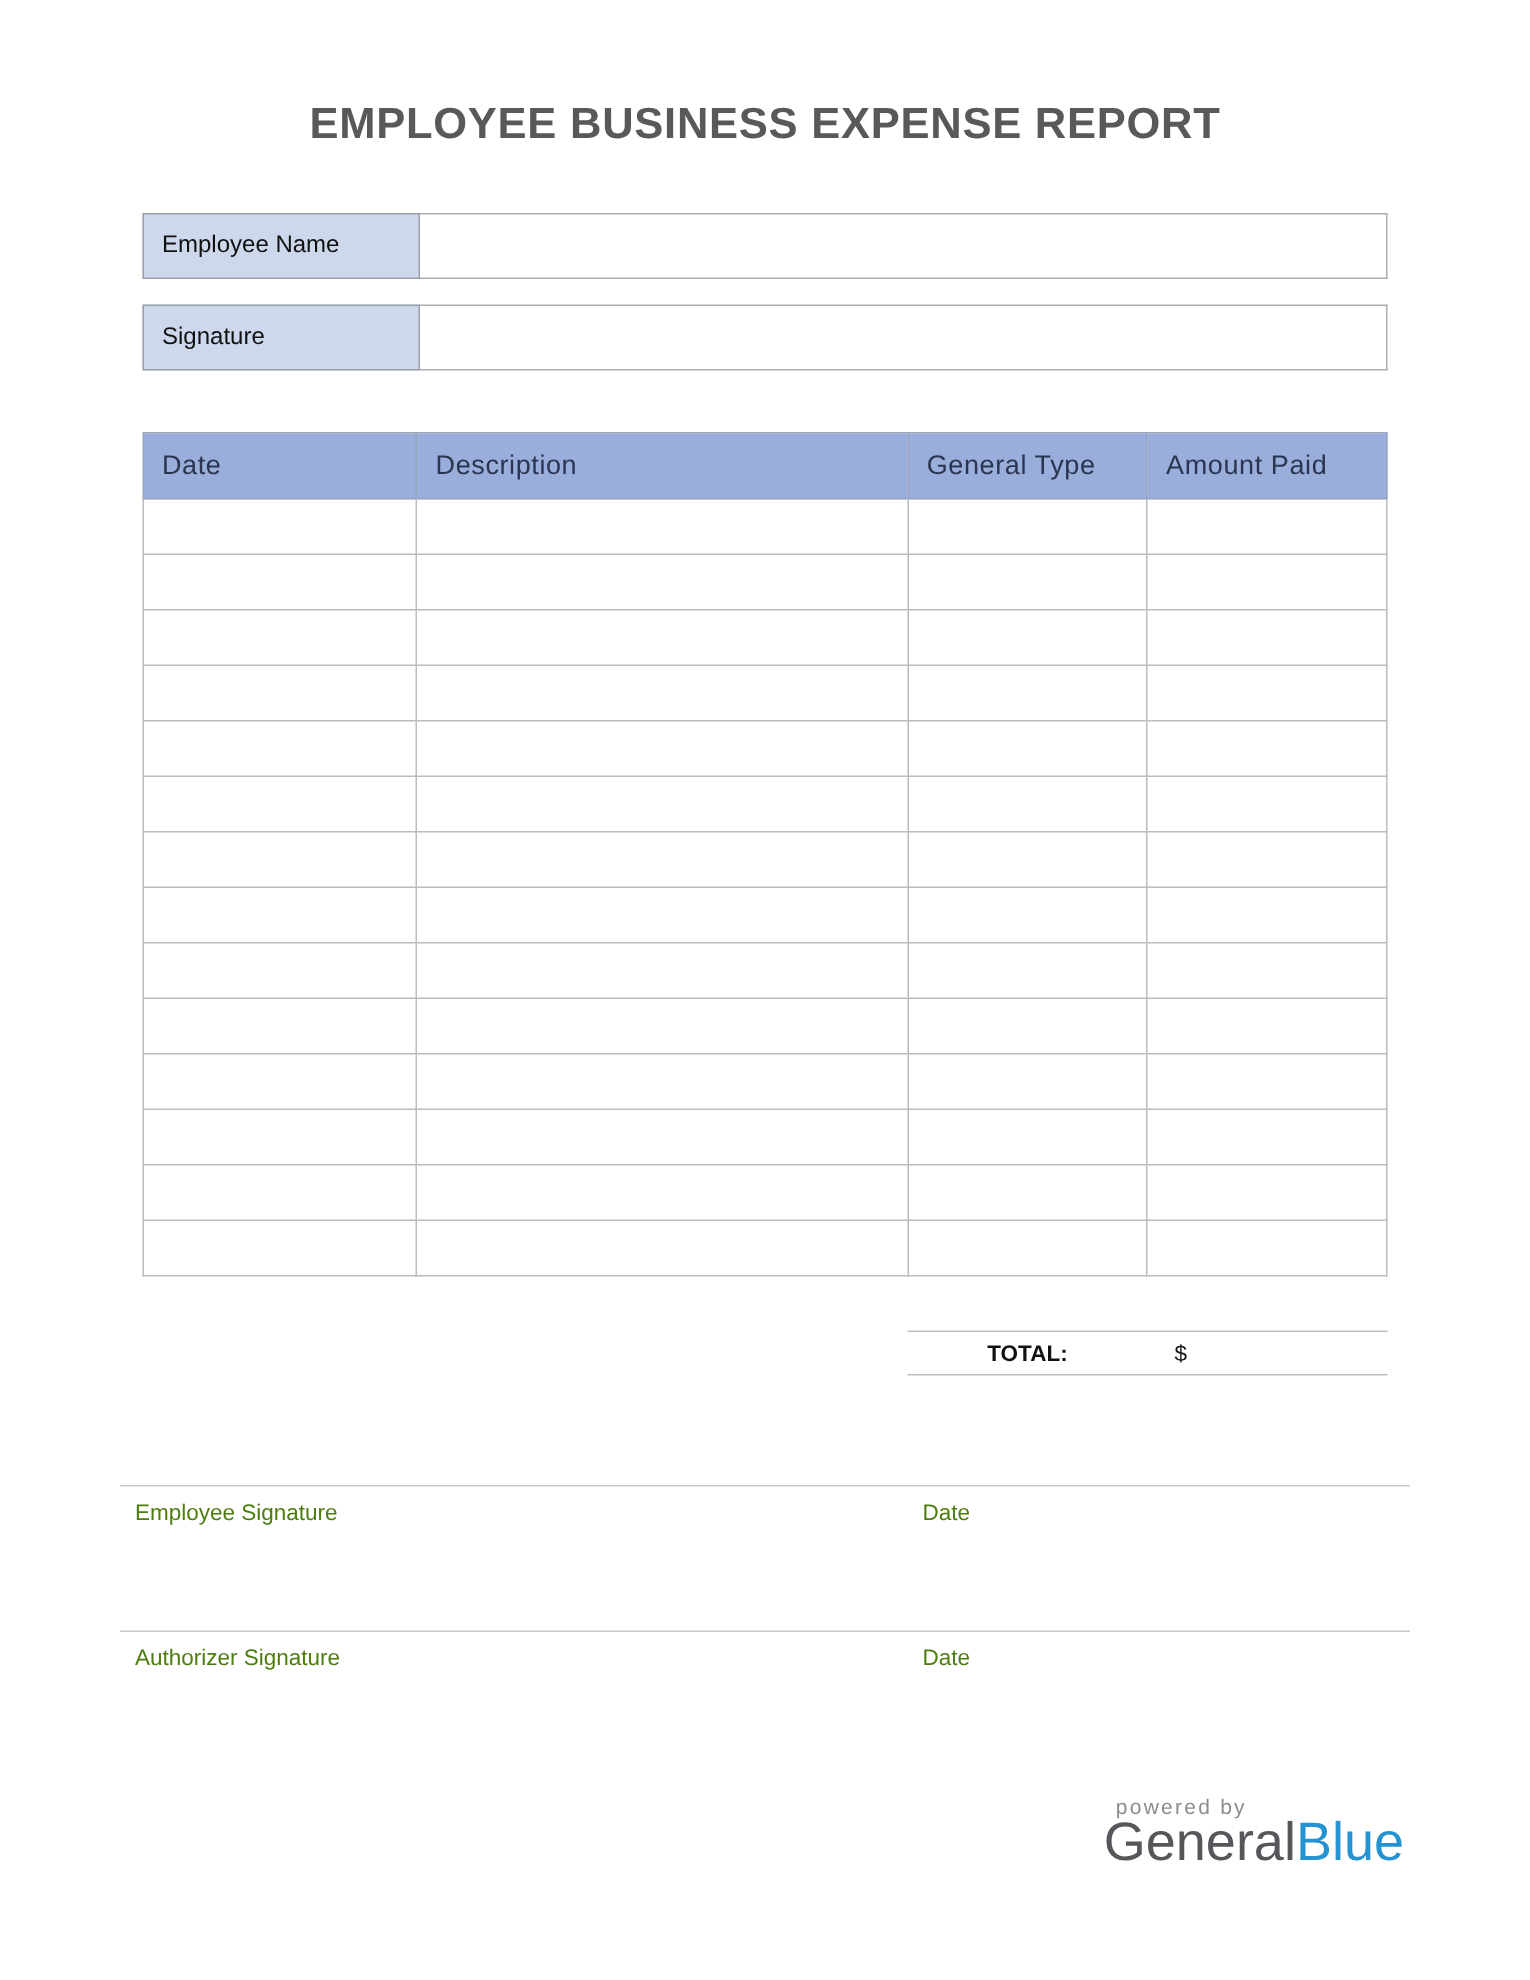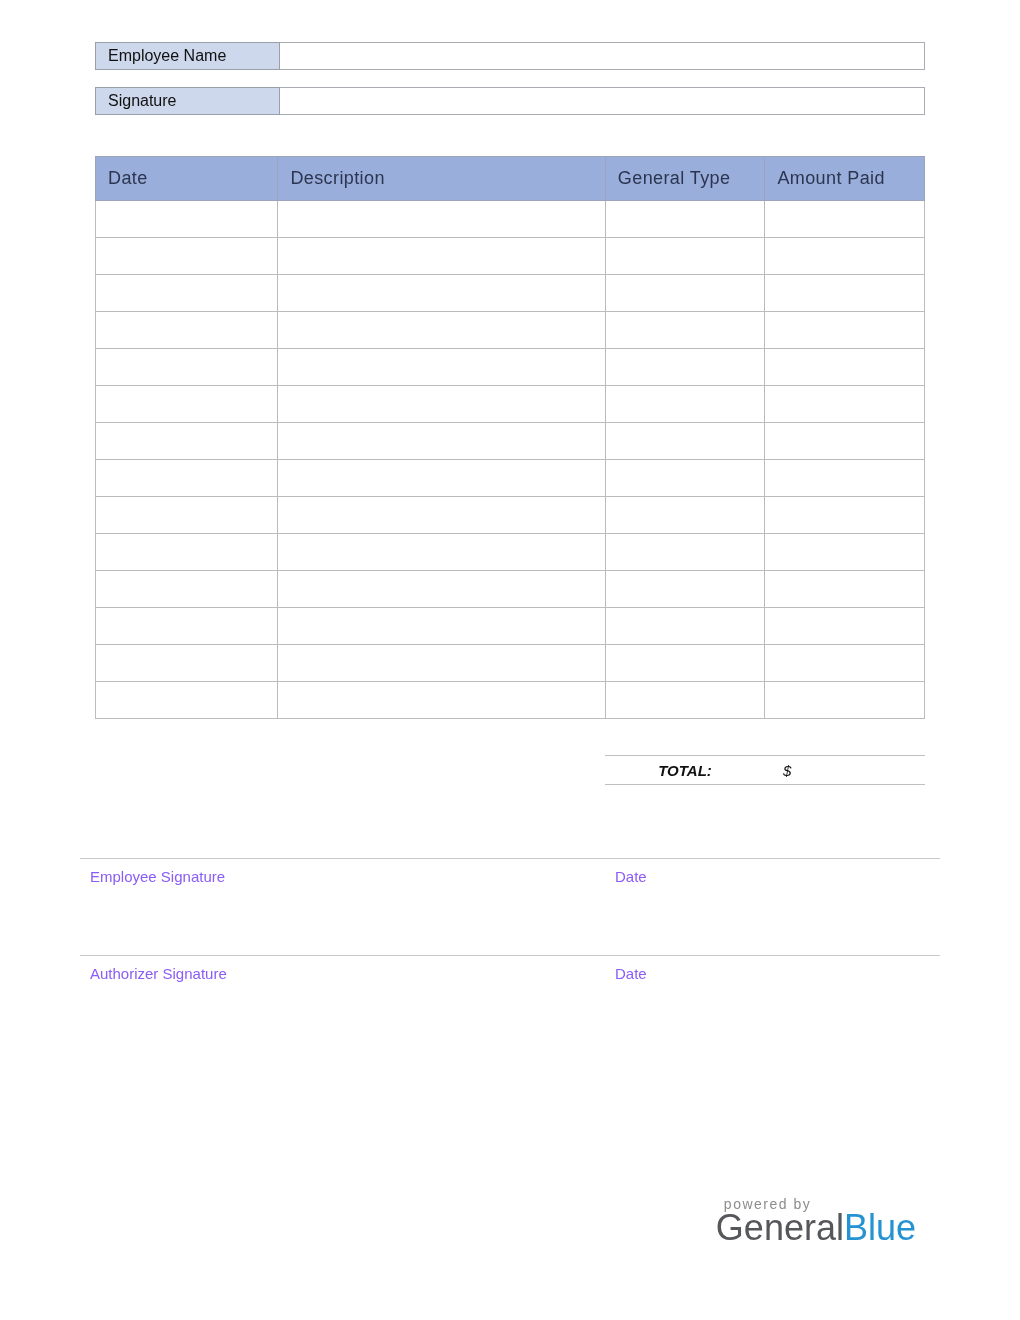--- a/index.html
+++ b/index.html
@@ -23,21 +23,21 @@
     letter-spacing: 0.5px;
     color: var(--title-gray, #595959);
   }
   
   .content { padding: 0 95px; }
 
   
   .fields { margin-top: 42px; }
   .field-row {
     display: flex;
-    height: 28px;
+    height: 44px;
     margin-bottom: 17px;
   }
   .field-label {
     width: 185px;
     background: var(--label-bg, #cdd8ec);
     border: 1px solid #9aa0a8;
     display: flex;
     align-items: center;
     padding-left: 12px;
     font-size: 16px;
@@ -80,71 +80,71 @@
 
   
   .total-row {
     margin-top: 36px;
     margin-left: 510px; 
     height: 30px;
     border-top: 1px solid #bfbfbf;
     border-bottom: 1px solid #bfbfbf;
     display: flex;
     align-items: center;
-    font-style: italic;
   }
   .total-label {
     width: 160px;
     text-align: center;
     font-weight: bold;
     font-size: 15px;
     color: #111111;
   }
   .total-currency { font-size: 15px; padding-left: 18px; color: #111111; }
   .total-value { flex: 1; }
 
   
   .signatures { margin: 0 80px; }
   .sig-block {
     border-top: 1px solid #c9c9c9;
     padding-top: 9px;
     display: flex;
     font-size: 15px;
-    color: #8b5cf6;
+    color: #4d7c0f;
   }
   .sig-block.first { margin-top: 73px; }
   .sig-block.second { margin-top: 70px; gap: 32px; }
   .sig-label { padding-left: 10px; }
   .sig-date { margin-left: auto; width: 325px; }
 
   
   .footer {
     position: absolute;
     top: 1196px;
-    right: 104px;
+    right: 84px;
     text-align: left;
   }
   .powered-by {
     font-size: 14px;
     letter-spacing: 1.5px;
     color: #8c8c8c;
     padding-left: 8px;
   }
   .brand {
     font-size: 36px;
     line-height: 32px;
     color: #56575b;
   }
   .brand .accent { color: var(--brand-blue, #2593d2); }
 </style>
 </head>
 <body>
 
 <div class="page">
 
+  <h1 class="title">EMPLOYEE BUSINESS EXPENSE REPORT</h1>
 
   <div class="content">
 
     <div class="fields">
       <div class="field-row">
         <div class="field-label">Employee Name</div>
         <div class="field-value"></div>
       </div>
       <div class="field-row">
         <div class="field-label">Signature</div>

